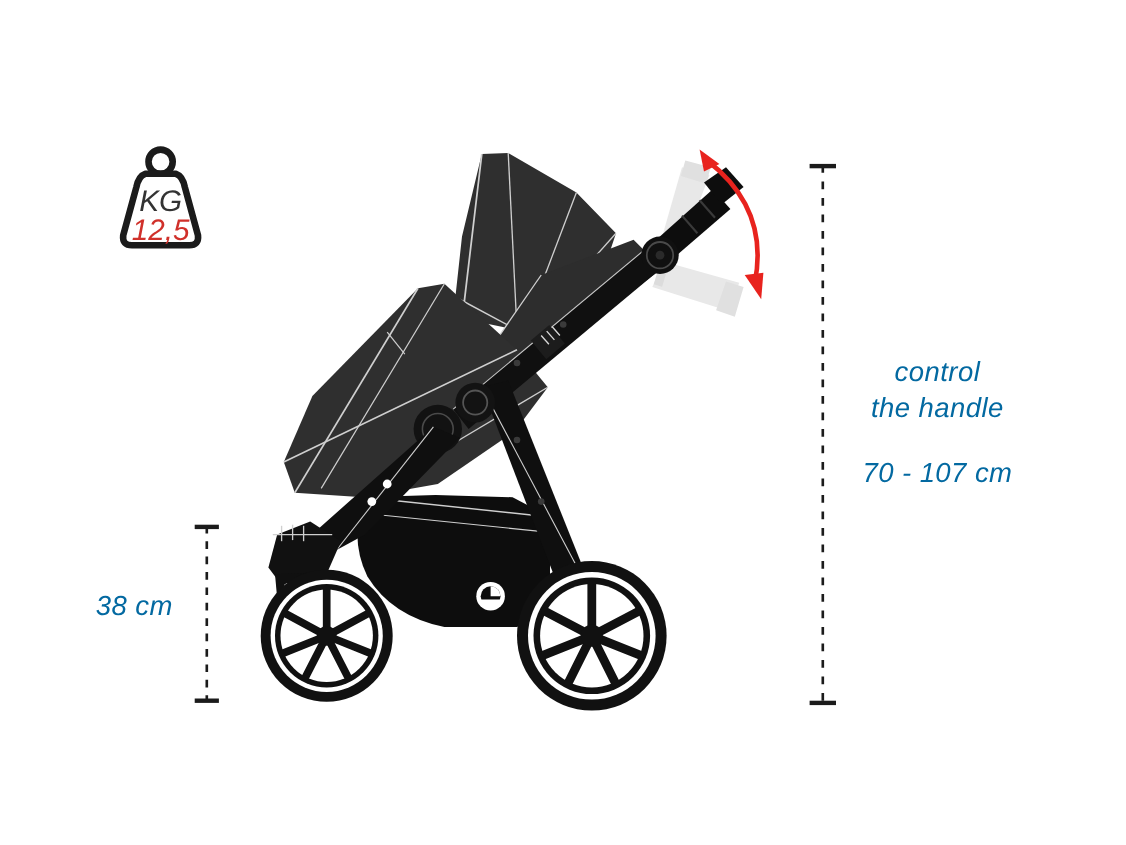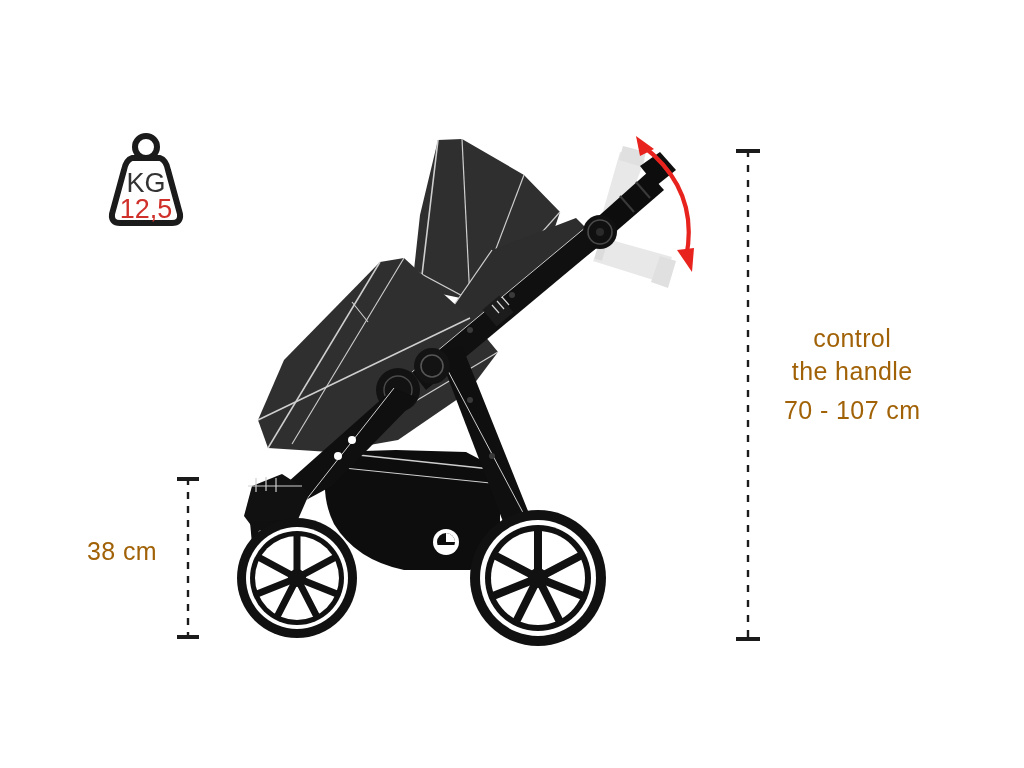--- a/index.html
+++ b/index.html
@@ -12,20 +12,21 @@
     width: 1024px;
     height: 768px;
     font-family: "Liberation Sans", sans-serif;
     overflow: hidden;
   }
   #stage {
     position: relative;
     width: 1024px;
     height: 768px;
     background: #ffffff;
+    font-style: italic;
   }
   #scene {
     position: absolute;
     left: 0;
     top: 0;
     width: 1024px;
     height: 768px;
   }
 
   
@@ -45,21 +46,21 @@
   }
   .weight-value-text {
     font-family: "Liberation Sans", sans-serif;
     font-size: 27px;
     fill: #d0302a;
   }
 
   
   .dim-label {
     position: absolute;
-    color: #a16207;
+    color: #0369a1;
     font-family: "Liberation Sans", sans-serif;
     font-weight: 300;
     white-space: nowrap;
   }
   #height-label {
     left: 87px;
     top: 537px;
     font-size: 25px;
     letter-spacing: 0.4px;
   }
@@ -68,21 +69,21 @@
     top: 322px;
     font-size: 25px;
     line-height: 33px;
     text-align: center;
     letter-spacing: 0.4px;
   }
   #handle-label .l {
     display: block;
   }
   #handle-label .l.gap {
-    margin-top: 6px;
+    margin-top: 26px;
   }
 </style>
 </head>
 <body>
 
 <div id="stage">
 
   <svg id="scene" viewBox="0 0 1024 768">
     <defs>
       <clipPath id="clip-all">

